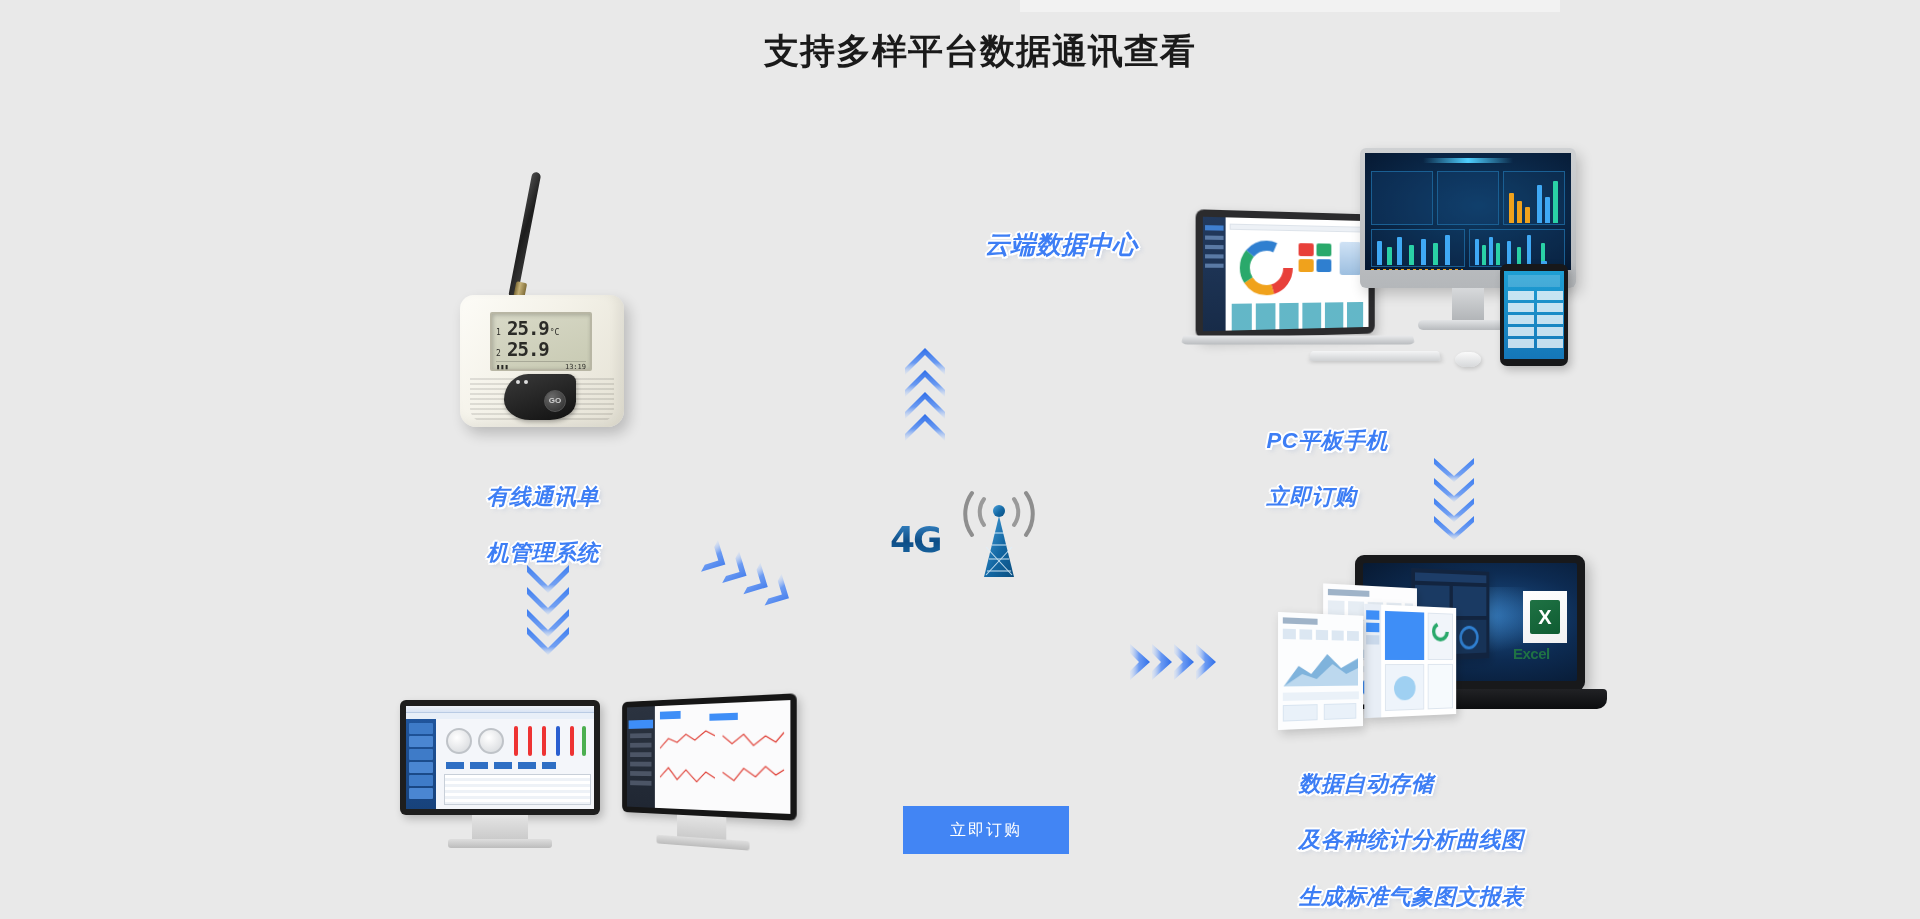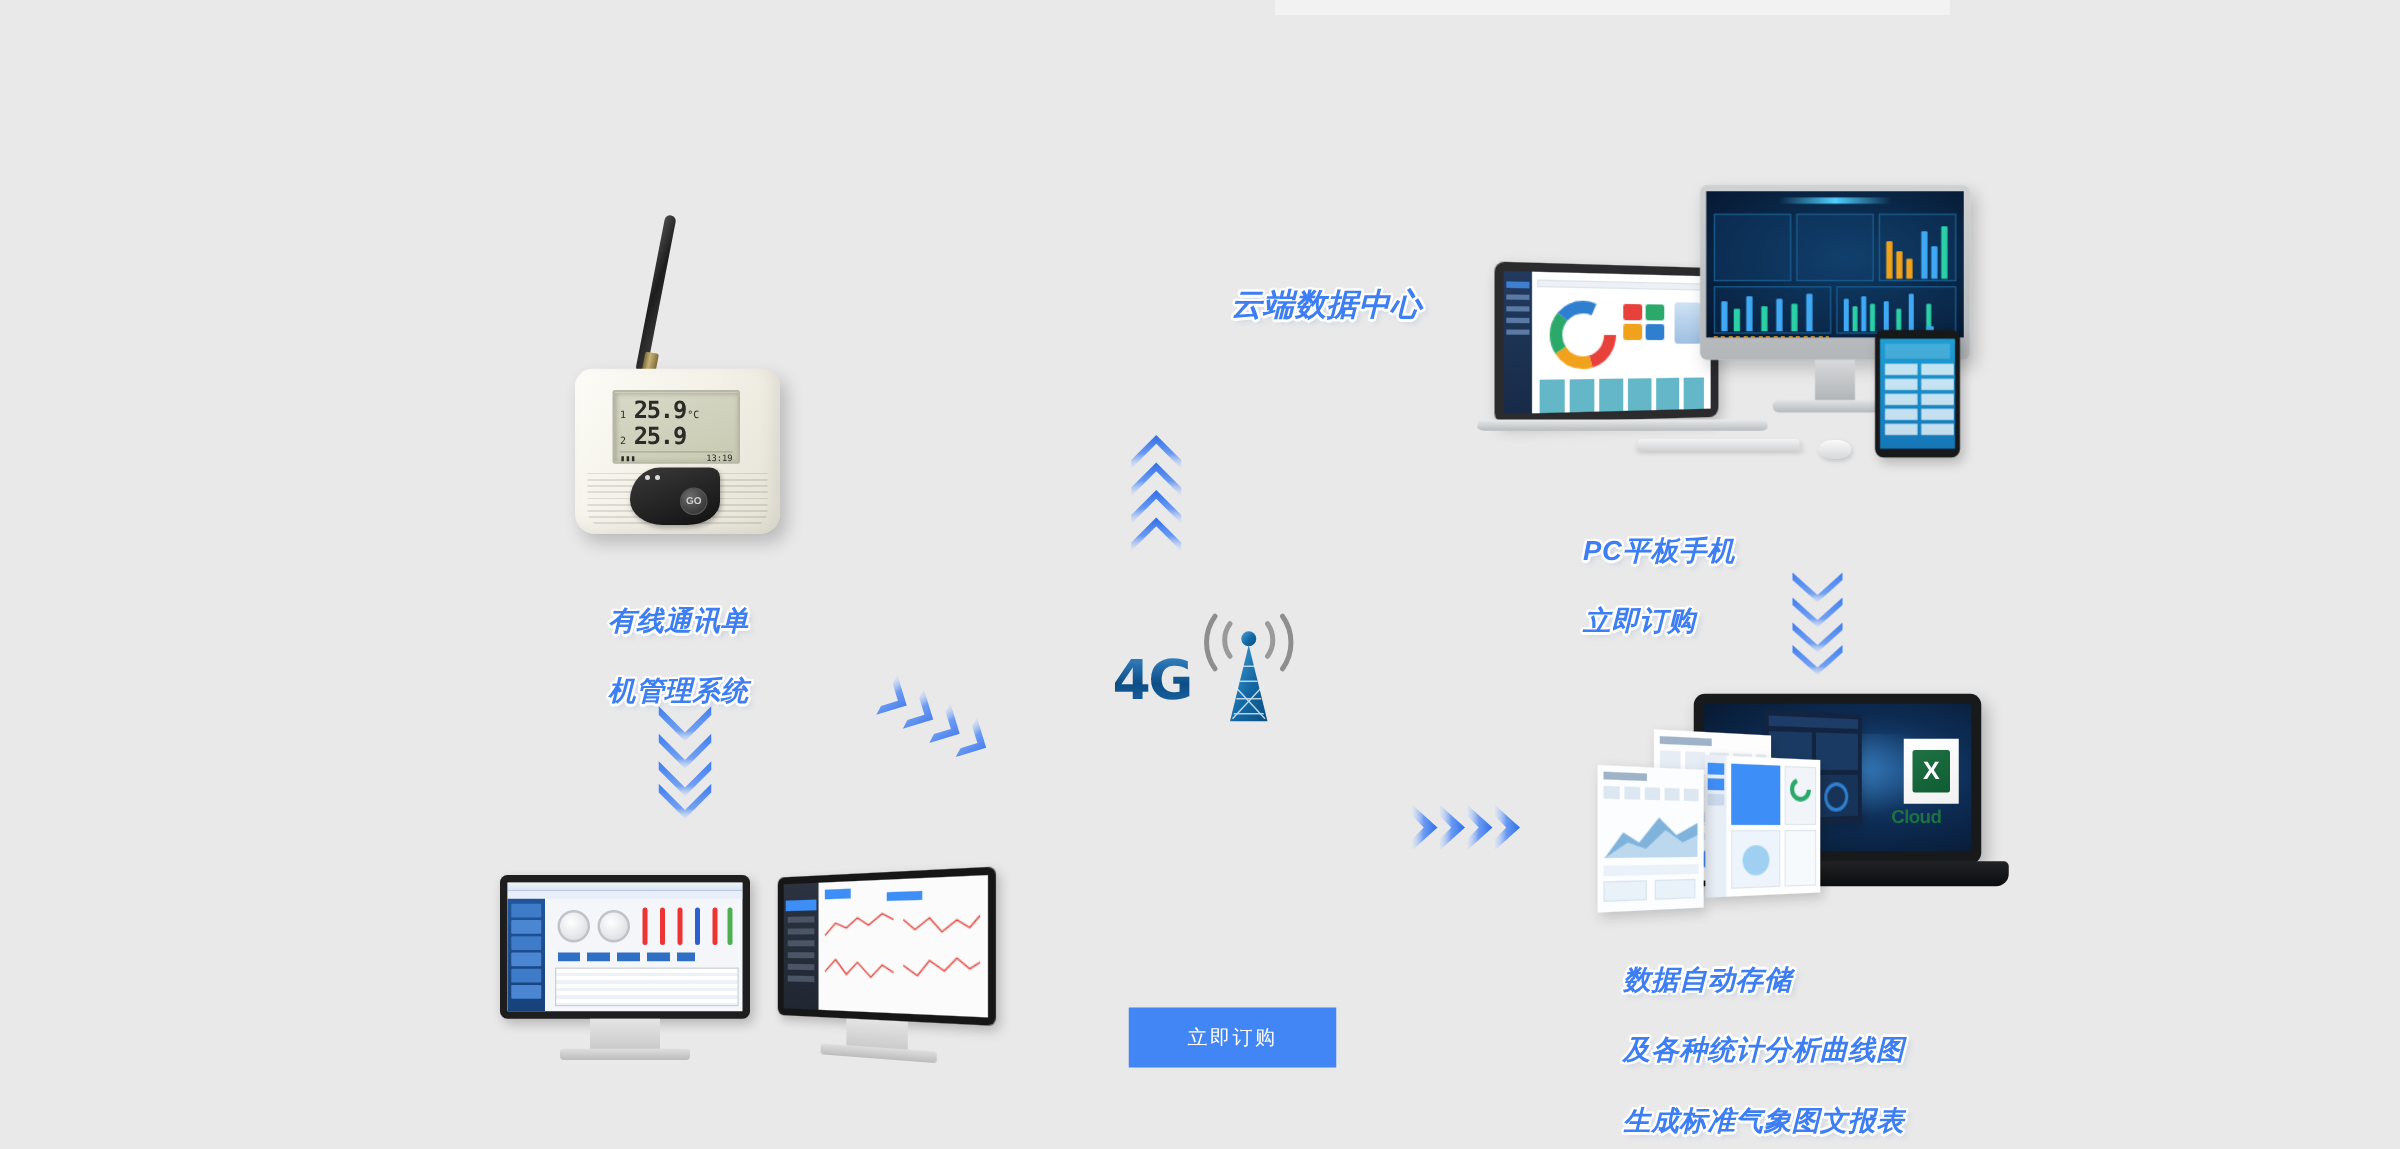--- a/index.html
+++ b/index.html
@@ -183,21 +183,21 @@
     line-height: 0.92; letter-spacing: -0.5px;
     text-shadow: 1px 1px 0 #fff, -1px -1px 0 rgba(0,0,0,0.25);
   }
   .cloud-text .l1 { font-size: 20px; display:block; }
   .cloud-text .l2 { font-size: 22px; display:block; }
 
   
   .fourg { position: absolute; left: 890px; top: 487px; width: 160px; height: 100px; }
   .fourg-text {
     position:absolute; left: 0; top: 32px;
-    font-size: 44px; font-weight: bold; letter-spacing: -2px;
+    font-size: 36px; font-weight: bold; letter-spacing: -2px;
     background: linear-gradient(180deg,#3e8fd0 0%, #0d4d86 55%, #1c6ca8 100%);
     -webkit-background-clip: text; background-clip: text; color: transparent;
     font-family: "DejaVu Sans", sans-serif;
     text-align: right;
   }
 
   
   .shell { position: absolute; }
   .screen-generic { background:#fff; overflow:hidden; }
 
@@ -319,20 +319,21 @@
   .excel-word { position:absolute; left: 158px; top: 90px; color:#1f7244;
                 font-weight:bold; font-size: 15px; letter-spacing:-0.5px; }
 </style>
 </head>
 <body>
 
 <div class="stage">
 
   <div class="top-band"></div>
 
+  <div class="page-title">支持多样平台数据通讯查看</div>
 
   <div class="sensor">
     <div class="antenna"></div>
     <div class="antenna-base"></div>
     <div class="sensor-body"></div>
     <div class="sensor-lcd">
       <div class="lcd-row">
         <span class="lcd-ch">1</span>
         <span class="lcd-val">25.9</span>
         <span class="lcd-unit">°C</span>
@@ -651,21 +652,21 @@
       <div class="wallpaper">
         <div class="tiny" style="left:30%;top:20%;width:60%;height:60%;
              background:radial-gradient(ellipse at 40% 40%,rgba(90,180,255,0.45),transparent 65%);"></div>
       </div>
     </div>
     <div class="base"></div>
 
     <div class="excel-badge">
       <div class="excel-x">X</div>
     </div>
-    <div class="excel-word">Cloud</div>
+    <div class="excel-word">Excel</div>
   </div>
 
   <div class="float-screen" style="left:1405px; top:570px; width:94px; height:90px;
        transform: perspective(640px) rotateY(34deg);">
     <div style="width:100%;height:100%;background:#12243f;position:relative;">
       <div class="tiny" style="left:4px;top:4px;right:4px;height:8px;background:#1d3d68;"></div>
       <div class="tiny" style="left:4px;top:16px;width:40px;height:30px;background:#1a3a63;"></div>
       <div class="tiny" style="left:48px;top:16px;width:42px;height:30px;background:#1a3a63;"></div>
       <div class="tiny" style="left:4px;top:50px;right:4px;height:34px;background:#173357;"></div>
       <div class="tiny" style="left:56px;top:56px;width:24px;height:24px;border-radius:50%;border:3px solid #2f7fd0;"></div>

